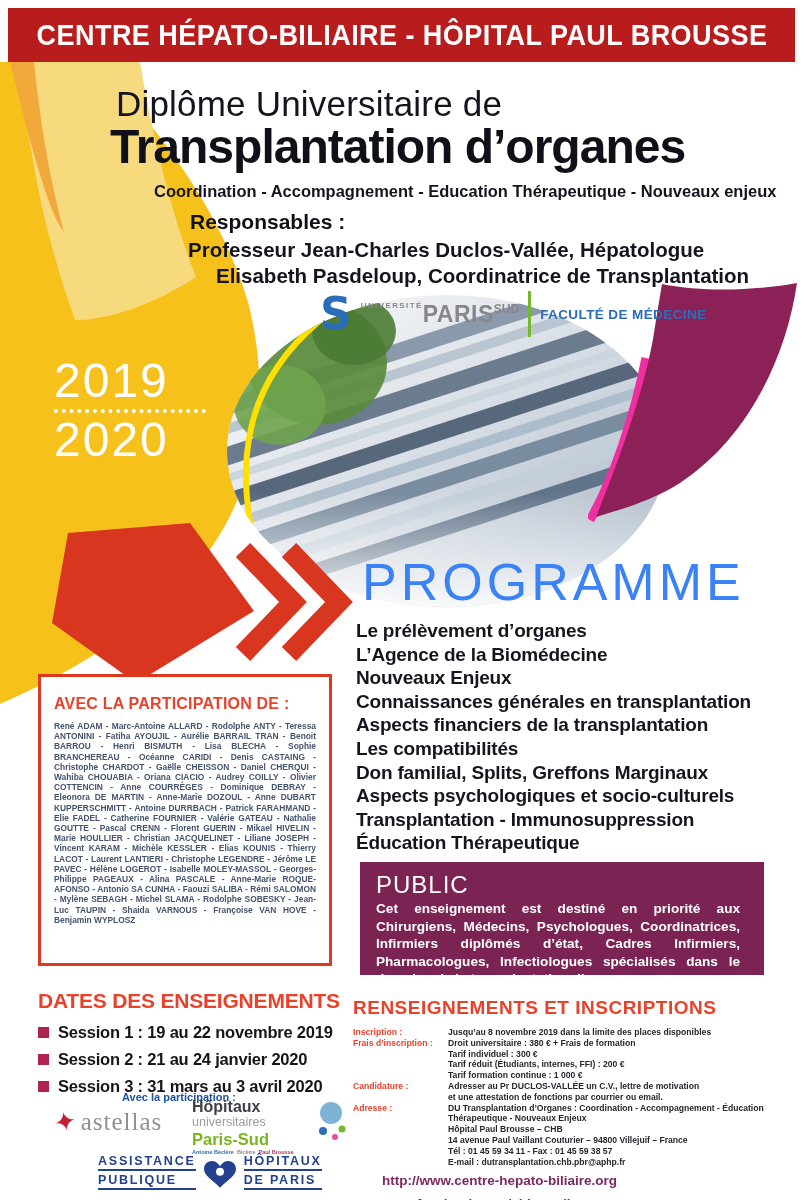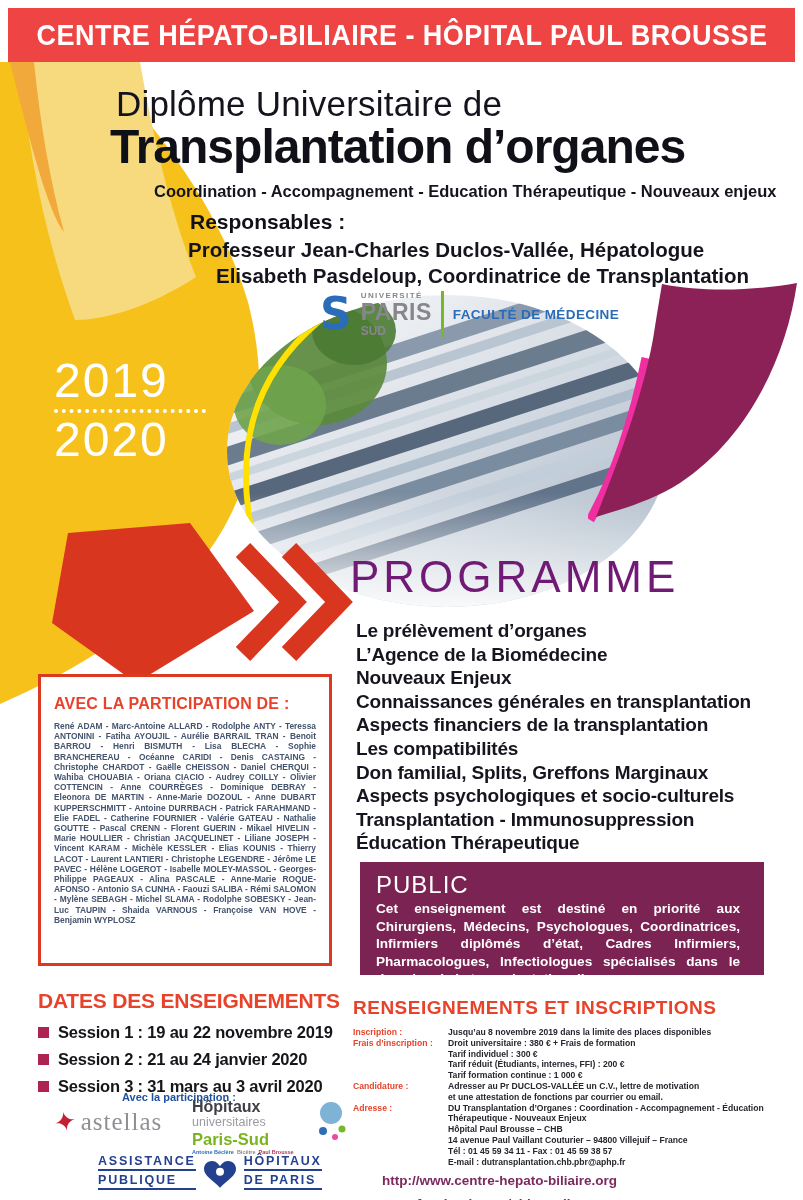--- a/index.html
+++ b/index.html
@@ -2,47 +2,47 @@
 <html><head>
 <meta charset="utf-8">
 <style>
   html,body{margin:0;padding:0;background:#ffffff;}
   #poster{
     position:relative;width:803px;height:1200px;margin:0 auto;overflow:hidden;
     background:#ffffff;font-family:"Liberation Sans",sans-serif;
   }
   .abs{position:absolute;}
   
-  .banner{left:8px;top:8px;width:787px;height:54px;background:#ef4444;
+  .banner{left:8px;top:8px;width:787px;height:54px;background:#b91c1c;
     display:flex;align-items:center;justify-content:center;}
   .banner span{color:#fff;font-weight:700;font-size:30px;letter-spacing:.5px;
     white-space:nowrap;transform:scaleX(.9);}
   
   .title1{left:116px;top:84px;font-size:35px;color:#14141E;letter-spacing:.2px;}
   .title2{left:110px;top:119px;font-size:48px;font-weight:700;color:#101018;letter-spacing:-1px;}
   .subtitle{left:154px;top:182px;font-size:17px;font-weight:700;color:#14141E;
     white-space:nowrap;transform:scaleX(.97);transform-origin:left top;}
   .resp-label{left:190px;top:210px;font-size:21px;font-weight:700;color:#101018;}
   .resp1{left:188px;top:238px;font-size:20.5px;font-weight:600;color:#14141E;}
   .resp2{left:216px;top:264px;font-size:20.5px;font-weight:600;color:#14141E;}
   
   .uni-logo{left:320px;top:288px;display:flex;align-items:center;gap:9px;height:52px;}
   .uni-mark{font-size:44px;font-weight:700;color:#2B6CB8;font-family:"DejaVu Sans",sans-serif;line-height:44px;}
-  .uni-text{display:flex;flex-direction:column;color:#87878B;line-height:1;}
+  .uni-text{display:flex;color:#87878B;line-height:1;}
   .uni-small{font-size:8px;font-weight:700;letter-spacing:1.4px;}
   .uni-big{font-size:23px;font-weight:700;letter-spacing:.5px;margin-top:1px;}
   .uni-sub{font-size:12px;font-weight:700;margin-top:1px;}
   .uni-divider{width:3px;height:46px;background:#76B82A;}
   .uni-fac{font-size:13.5px;font-weight:700;color:#2B6CB8;letter-spacing:.4px;text-align:center;}
   
   .years{left:54px;top:356px;color:#fff;width:160px;}
   .years .yr{font-size:48px;line-height:50px;letter-spacing:2px;font-weight:400;}
   .years .dots{width:152px;border-top:4px dotted #fff;margin:3px 0 2px 0;}
   
-  .prog-title{left:350px;top:552px;font-size:44px;color:#701a75;letter-spacing:4px;font-weight:400;}
+  .prog-title{left:362px;top:552px;font-size:52px;color:#3b82f6;letter-spacing:4px;font-weight:400;}
   .prog-list{left:356px;top:619px;width:440px;}
   .prog-item{font-size:19px;font-weight:700;color:#15151F;line-height:23.6px;letter-spacing:-.2px;}
   
   .part-box{left:38px;top:674px;width:294px;height:292px;box-sizing:border-box;
     border:3px solid #DC3A20;background:#fff;padding:18px 13px 8px 13px;}
   .part-title{color:#E8422B;font-size:16px;font-weight:800;letter-spacing:.2px;margin-bottom:8px;}
   .part-names{font-size:8.4px;font-weight:700;line-height:10.2px;color:#44536E;text-align:justify;}
   
   .public-box{left:360px;top:862px;width:404px;height:113px;box-sizing:border-box;
     background:#7B2453;color:#fff;padding:9px 24px 8px 16px;}

